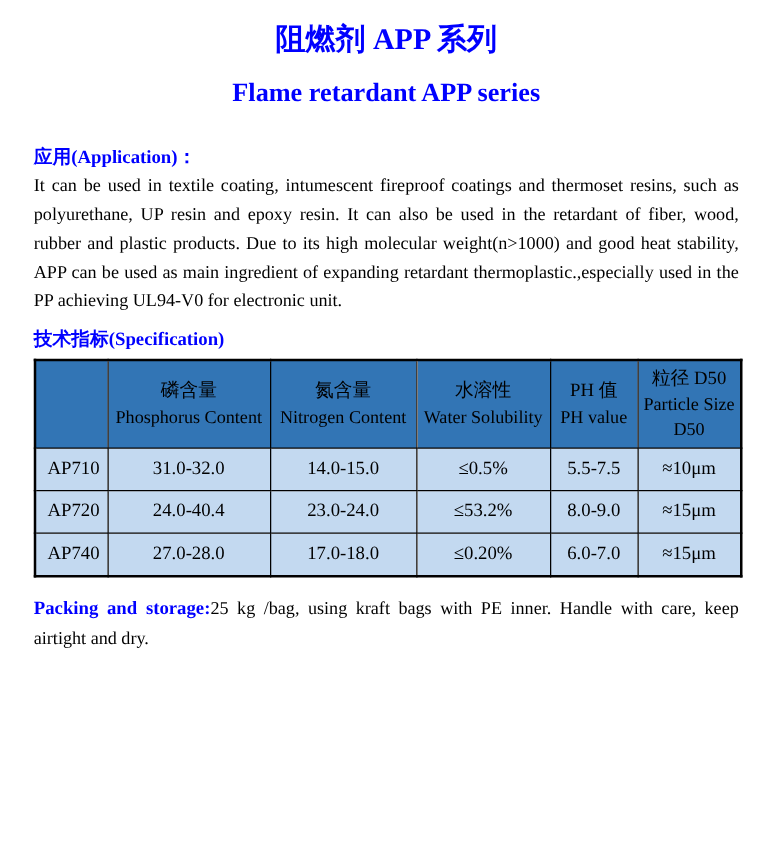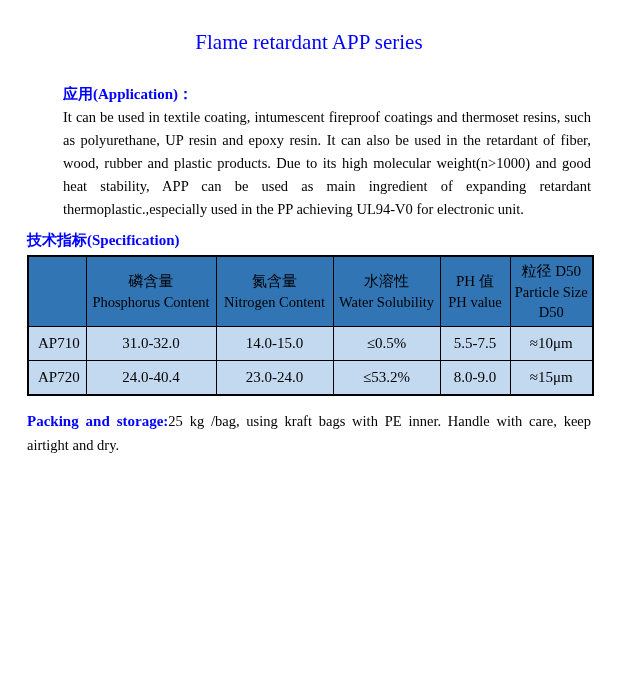--- a/index.html
+++ b/index.html
@@ -10,24 +10,24 @@
     color: var(--body-text, #000);
   }
   .page { width: 619px; height: 684px; padding: 16px 28px 0 27px; }
 
   .title-zh {
     text-align: center; color: var(--heading-blue, #0000FF);
     font-size: 24px; font-weight: bold; line-height: 32px;
   }
   .title-en {
     text-align: center; color: var(--heading-blue, #0000FF);
-    font-size: 21px; font-weight: normal; line-height: 28px; margin-top: 12px;
+    font-size: 21px; font-weight: bold; line-height: 28px; margin-top: 12px;
   }
 
-  .app-section { margin-top: 27px; margin-left: 36px; }
+  .app-section { margin-top: 27px; }
   .blue-heading {
     display: block; color: var(--heading-blue, #0000FF);
     font-weight: bold; font-size: 15px; line-height: 23px;
   }
   .para { font-size: 14.5px; line-height: 23px; text-align: justify; }
 
   .spec-heading { margin-top: 8px; margin-bottom: 3px; }
 
   table.spec {
     border-collapse: collapse; table-layout: fixed; width: 565px;
@@ -53,20 +53,21 @@
   .packing p { font-size: 14.5px; line-height: 24px; text-align: justify; }
   .inline-blue {
     color: var(--heading-blue, #0000FF); font-weight: bold; font-size: 15px;
   }
 </style>
 </head>
 <body>
 
 <div class="page">
 
+  <h1 class="title-zh">阻燃剂 APP 系列</h1>
   <h2 class="title-en">Flame retardant APP series</h2>
 
   <div class="app-section">
     <span class="blue-heading">应用(Application)：</span>
     <p class="para">It can be used in textile coating, intumescent fireproof coatings and thermoset resins, such as polyurethane, UP resin and epoxy resin. It can also be used in the retardant of fiber, wood, rubber and plastic products. Due to its high molecular weight(n&gt;1000) and good heat stability, APP can be used as main ingredient of expanding retardant thermoplastic.,especially used in the PP achieving UL94-V0 for electronic unit.</p>
   </div>
 
   <span class="blue-heading spec-heading">技术指标(Specification)</span>
 
   <table class="spec">
@@ -116,20 +117,28 @@
         <td>≈10μm</td>
       </tr>
       <tr>
         <td class="row-name">AP720</td>
         <td>24.0-40.4</td>
         <td>23.0-24.0</td>
         <td>≤53.2%</td>
         <td>8.0-9.0</td>
         <td>≈15μm</td>
       </tr>
+      <tr>
+        <td class="row-name">AP740</td>
+        <td>27.0-28.0</td>
+        <td>17.0-18.0</td>
+        <td>≤0.20%</td>
+        <td>6.0-7.0</td>
+        <td>≈15μm</td>
+      </tr>
     </tbody>
   </table>
 
   <div class="packing">
     <p><span class="inline-blue">Packing and storage:</span><span>25 kg /bag, using kraft bags with PE inner. Handle with care, keep airtight and dry.</span></p>
   </div>
 
 </div>
 
 </body></html>

